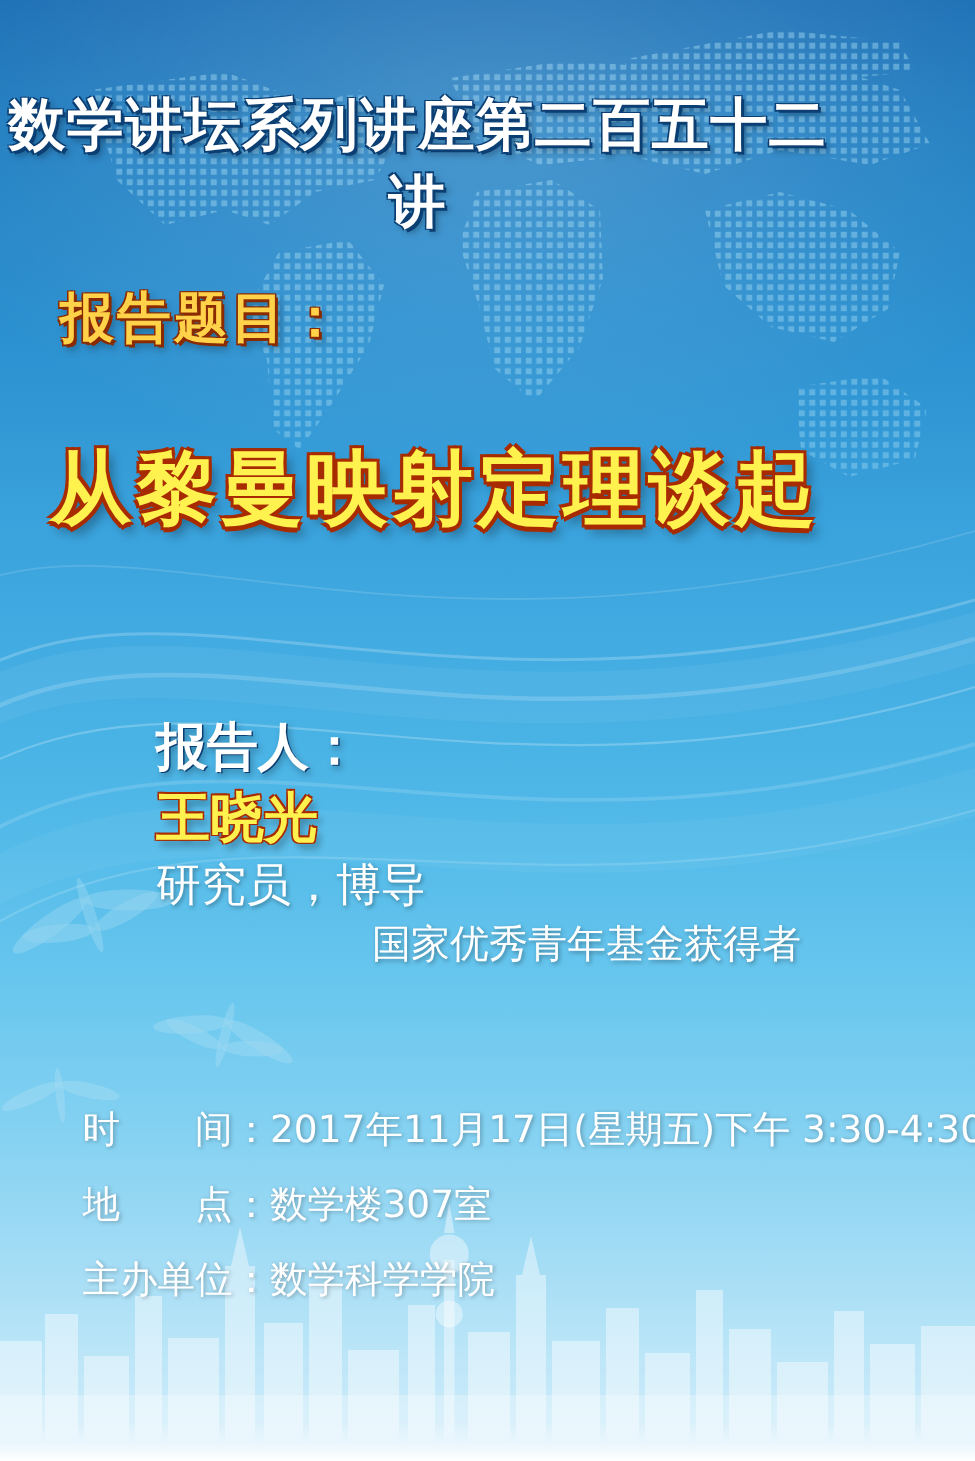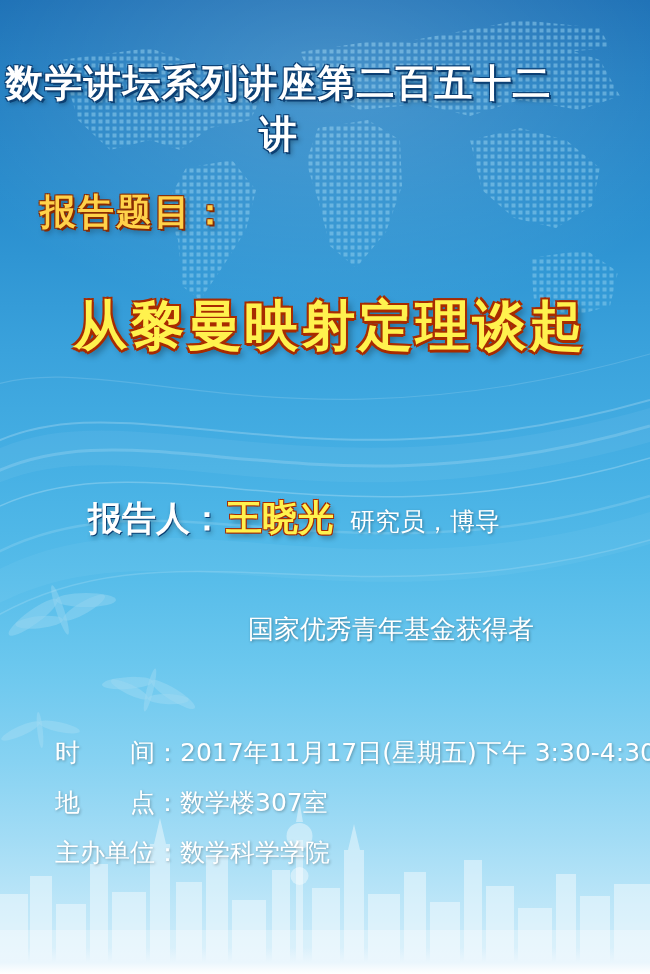--- a/index.html
+++ b/index.html
@@ -125,29 +125,29 @@
     letter-spacing: 3px;
     color: #fff24e;
     text-shadow:
        2px 2px 0 #a82b00,
       -2px -2px 0 #a82b00,
        2px -2px 0 #a82b00,
       -2px  2px 0 #a82b00,
        0   3px 0 #a82b00,
        4px 5px 7px rgba(0,0,0,0.38);
     font-family: "DejaVu Sans", "Liberation Sans", sans-serif;
-    padding-left: 40px;
   }
 
   .speaker-row {
     position: absolute;
-    top: 494px;
+    top: 475px;
     left: 88px;
     display: flex;
     align-items: baseline;
+    flex-direction: column;
   }
   .speaker-label {
     font-size: 34px;
     font-weight: bold;
     color: #ffffff;
     text-shadow: 1px 1px 0 #0b3f73, 2px 3px 5px rgba(0,0,0,0.3);
     font-family: "DejaVu Sans", "Liberation Sans", sans-serif;
   }
   .speaker-name {
     font-size: 36px;
@@ -156,21 +156,21 @@
     margin-left: 2px;
     text-shadow:
        1px 1px 0 #a82b00,
       -1px -1px 0 #a82b00,
        1px -1px 0 #a82b00,
       -1px  1px 0 #a82b00,
        3px 4px 5px rgba(0,0,0,0.3);
     font-family: "DejaVu Sans", "Liberation Sans", sans-serif;
   }
   .speaker-rank {
-    font-size: 25px;
+    font-size: 30px;
     color: #ffffff;
     margin-left: 16px;
     text-shadow: 1px 1px 3px rgba(0,0,0,0.35);
     font-family: "DejaVu Sans", "Liberation Sans", sans-serif;
   }
 
   .affiliation {
     position: absolute;
     top: 545px;
     left: 248px;

